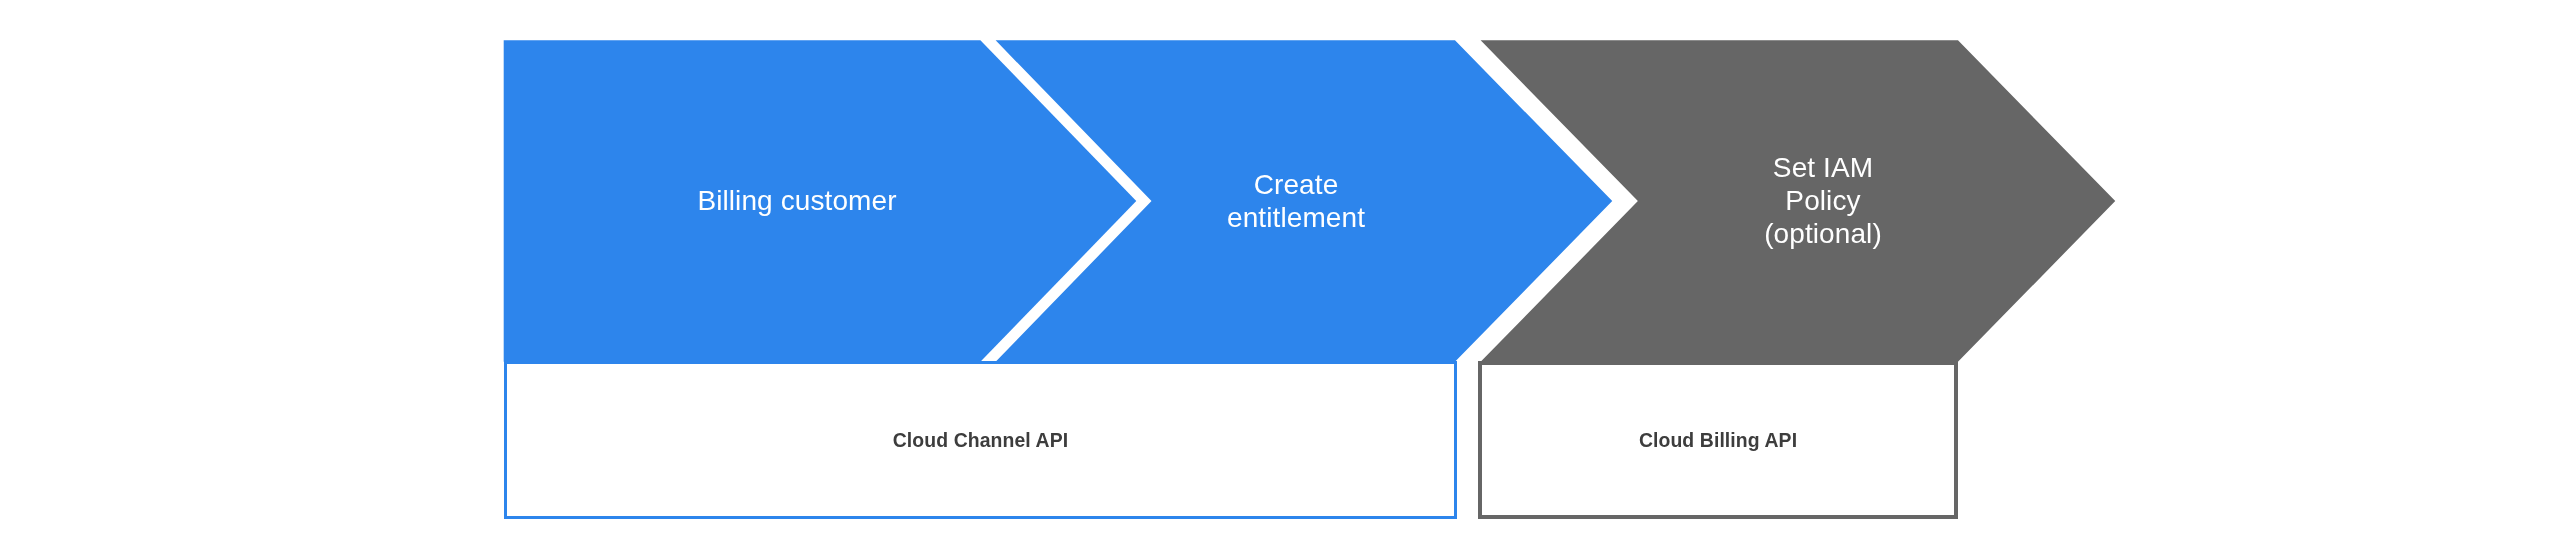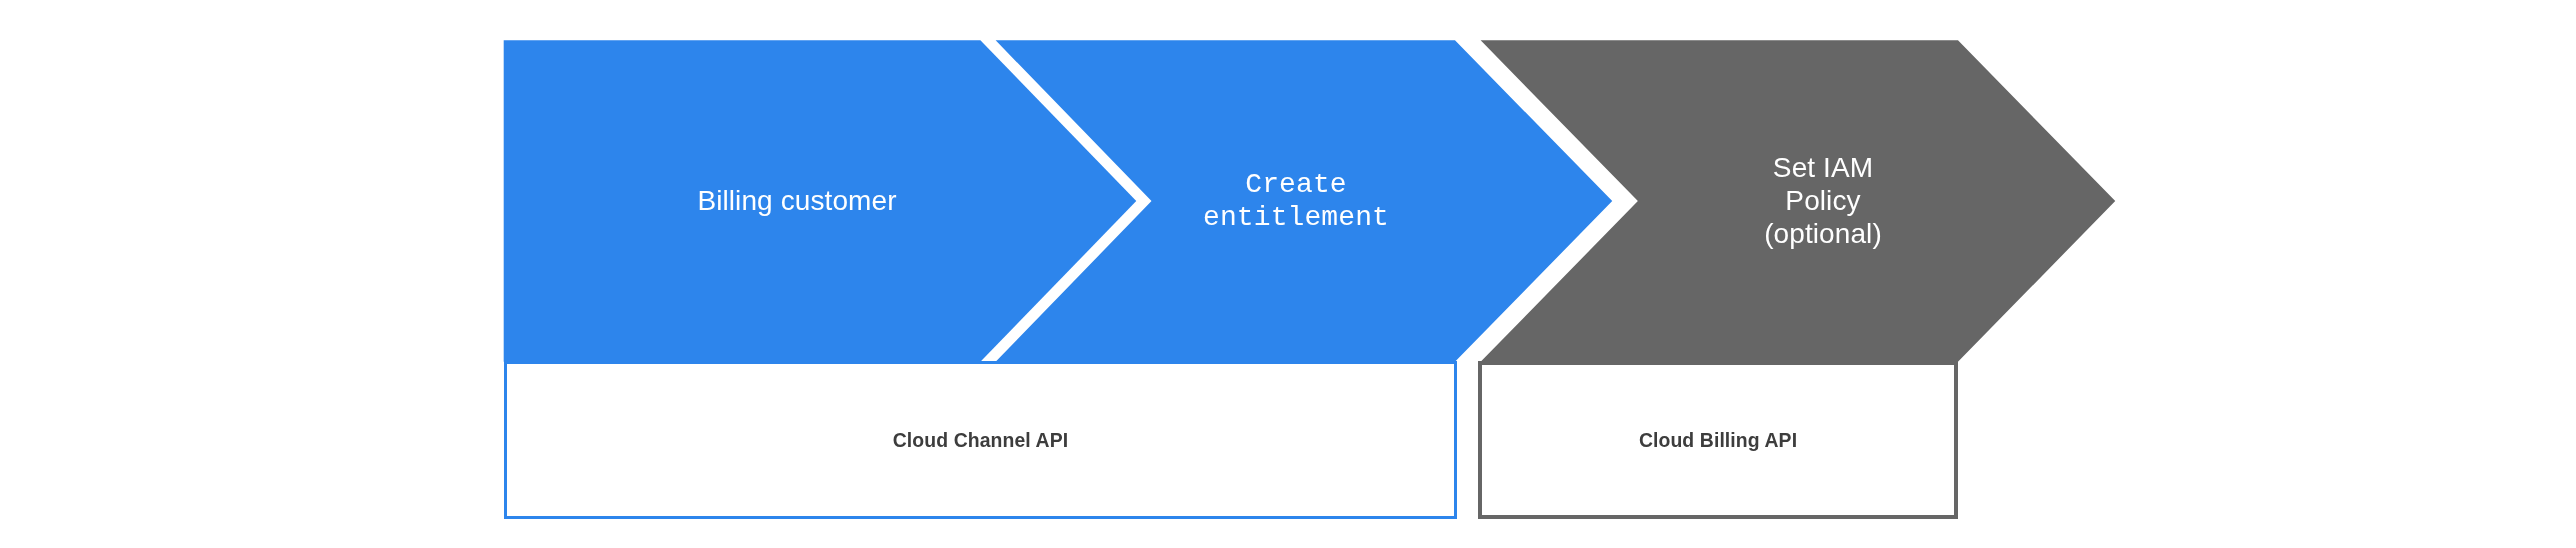--- a/index.html
+++ b/index.html
@@ -76,21 +76,21 @@
 
     <path d="M 727 58 L 1415 58 L 1640 290 L 1415 522 L 727 522 Z" fill="#2d85ec"></path>
 
     <path d="M 1437 58 L 2100 58 L 2327 290 L 2100 522 L 1437 522 L 1662 290 Z" fill="#2d85ec"></path>
 
     <path d="M 2137 58 L 2826 58 L 3053 290 L 2826 522 L 2137 522 L 2364 290 Z" fill="#666666"></path>
   </svg>
 
   <div class="step-label" style="left:797px; top:201px;">Billing customer</div>
 
-  <div class="step-label" style="left:1296px; top:201px;font-family:Liberation Mono, monospace;">Create
+  <div class="step-label" style="left:1296px; top:201px;">Create
 entitlement</div>
 
   <div class="step-label" style="left:1823px; top:201px;">Set IAM
 Policy
 (optional)</div>
 
   <div class="api-box" id="box-channel">
     <span class="api-label">Cloud Channel API</span>
   </div>
 

